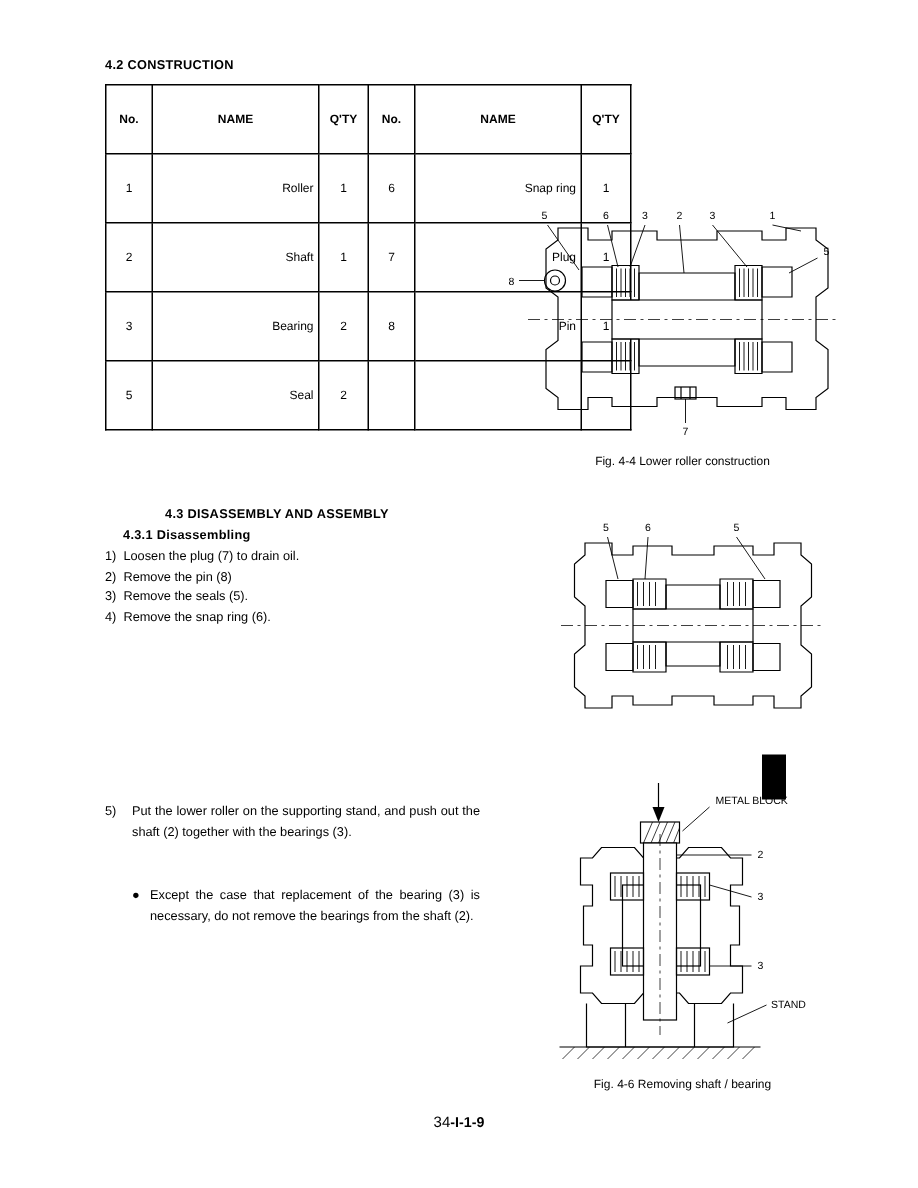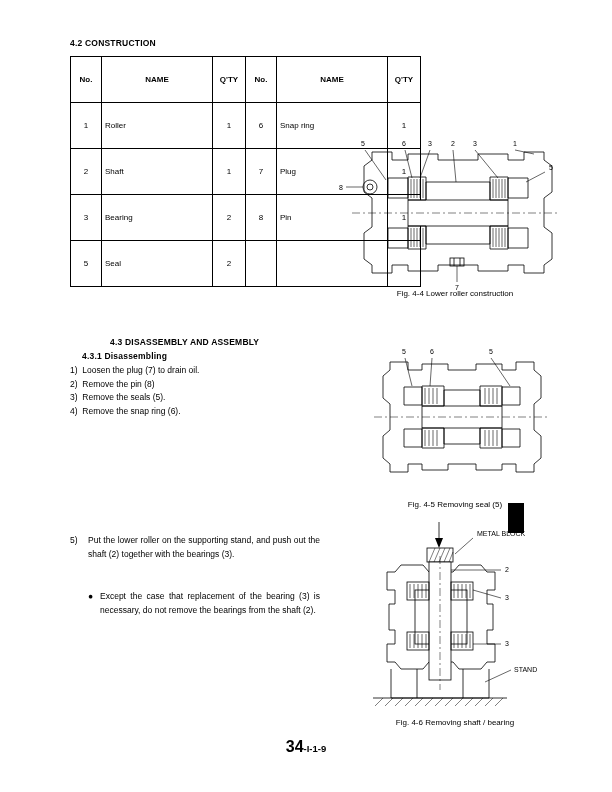--- a/index.html
+++ b/index.html
@@ -47,21 +47,21 @@
     padding: 16px 3px;
     font-weight: normal;
     line-height: 12px;
   }
   .parts-table th {
     font-weight: bold;
     text-align: center;
     font-size: 8px;
   }
   .c-no   { width: 24px; text-align: center; }
-  .c-name { width: 104px; text-align: left; padding-left: 5px; }
+  .c-name { width: 104px; text-align: right; padding-left: 5px; }
   .c-qty  { width: 26px; text-align: center; }
 
   
   .steps {
     position: absolute;
     left: 70px;
     top: 364px;
     font-size: 8.5px;
     line-height: 13.5px;
   }
@@ -101,43 +101,43 @@
     margin-left: 12px;
     text-align: justify;
   }
 
   
   .caption {
     position: absolute;
     font-size: 8px;
     text-align: center;
   }
-  #cap-44 { left: 330px; top: 289px; width: 250px; }
+  #cap-44 { left: 330px; top: 303px; width: 250px; }
   #cap-45 { left: 330px; top: 500px; width: 250px; }
   #cap-46 { left: 330px; top: 718px; width: 250px; }
 
   
   .fig { position: absolute; }
   #fig-44 { left: 330px; top: 132px; width: 250px; height: 165px; }
   #fig-45 { left: 360px; top: 340px; width: 200px; height: 155px; }
   #fig-46 { left: 355px; top: 520px; width: 210px; height: 192px; }
 
   .fig svg { display: block; }
 
   
   .footer {
     position: absolute;
     left: 0;
     top: 738px;
     width: 612px;
     text-align: center;
   }
   .footer .pg-num {
-    font-size: 16px;
-    font-weight: bold;
+    font-size: 10px;
+    font-weight: normal;
   }
   .footer .pg-sub {
     font-size: 9.5px;
     font-weight: bold;
   }
 
   
   .edge-tab {
     position: absolute;
     right: 0;
@@ -337,21 +337,20 @@
         <line x1="131" y1="18" x2="150" y2="46"></line>
       </g>
       <g font-family="Liberation Sans, sans-serif" font-size="7" fill="#000" text-anchor="middle">
         <text x="44" y="14">5</text>
         <text x="72" y="14">6</text>
         <text x="131" y="14">5</text>
       </g>
     </svg>
   </div>
 
-  <div class="caption" id="cap-45">Fig. 4-5 Removing seal (5)</div>
 
   <div class="step5">
     <span class="s-num">5)</span>
     <span class="s-txt">Put the lower roller on the supporting stand, and push out the shaft (2) together with the bearings (3).</span>
   </div>
 
   <div class="bullet-note">
     <span class="b-dot">●</span>
     <span class="b-txt">Except the case that replacement of the bearing (3) is necessary, do not remove the bearings from the shaft (2).</span>
   </div>

